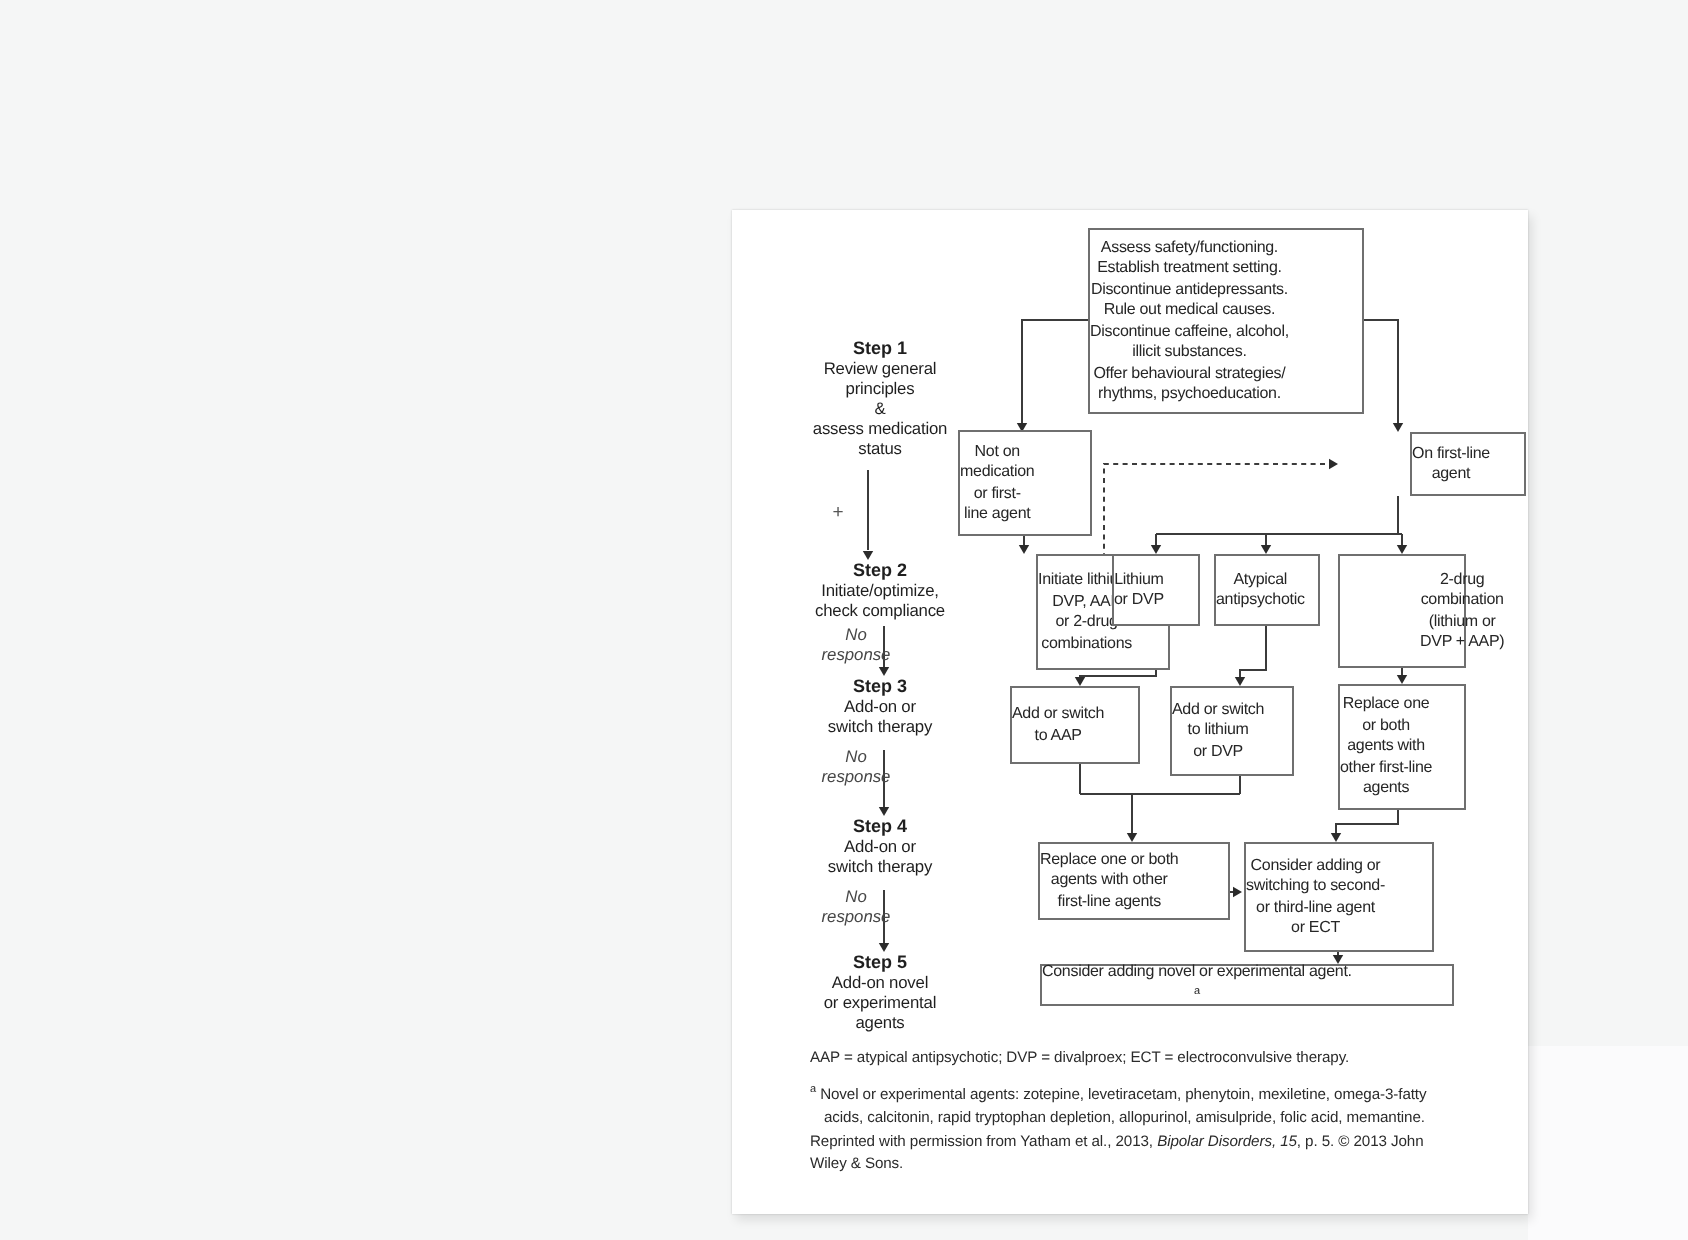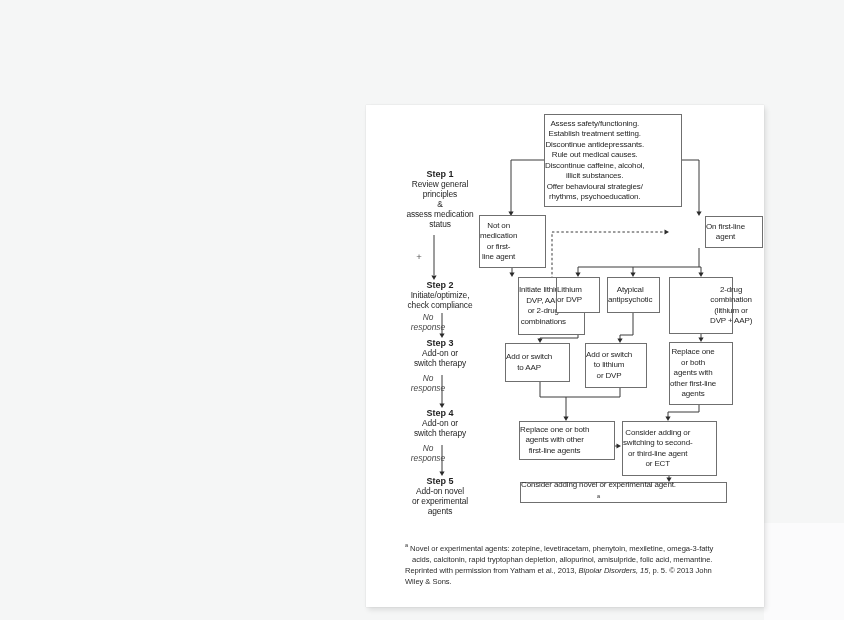--- a/index.html
+++ b/index.html
@@ -186,19 +186,20 @@
     <div class="fbox" style="left:154px;top:377px;width:207px;height:21px;">
       <span><span>Consider adding novel or experimental agent.</span><sup>a</sup></span>
     </div>
     <div class="fbox" style="left:256px;top:316px;width:95px;height:55px;">
       <span>Consider adding or
 switching to second-
 or third-line agent
 or ECT</span>
     </div>
 
+    <div class="fn" style="top:418px;">AAP = atypical antipsychotic; DVP = divalproex; ECT = electroconvulsive therapy.</div>
     <div class="fn fn-novel" style="top:435px;"><sup>a</sup><span> Novel or experimental agents: zotepine, levetiracetam, phenytoin, mexiletine, omega-3-fatty
 acids, calcitonin, rapid tryptophan depletion, allopurinol, amisulpride, folic acid, memantine.</span></div>
     <div class="fn" style="top:460px;"><span>Reprinted with permission from Yatham et al., 2013, </span><i>Bipolar Disorders, 15</i><span>, p. 5. © 2013 John
 Wiley &amp; Sons.</span></div>
 
   </div>
 </div>
 
 </body></html>

